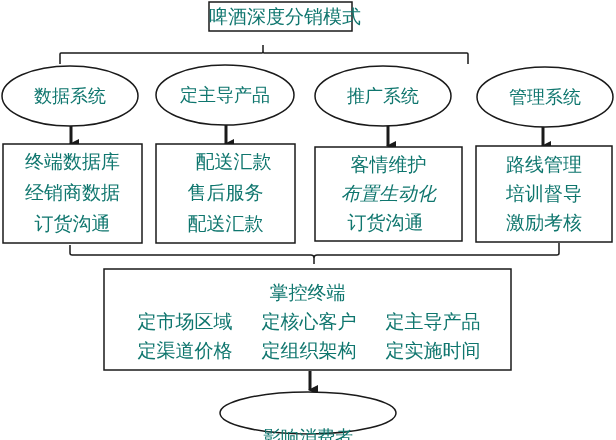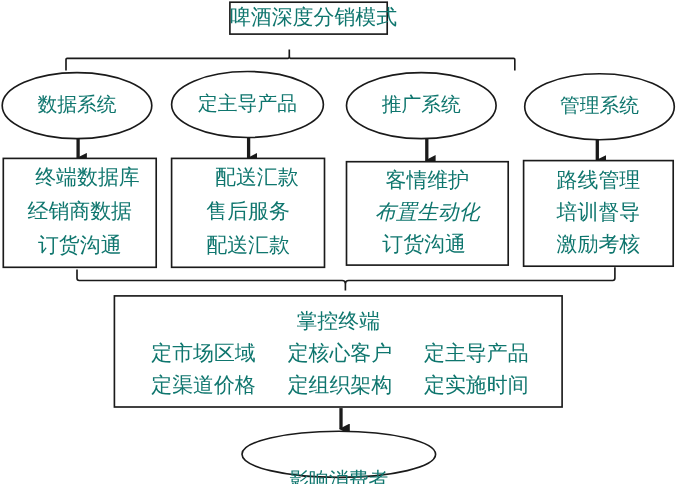--- a/index.html
+++ b/index.html
@@ -51,21 +51,21 @@
   <ellipse cx="308" cy="413" rx="88" ry="21" fill="#fff" stroke="#1a1a1a" stroke-width="1.5"></ellipse>
 </svg>
 
 <div class="lbl title-text" style="left:209px; top:7px; width:143px;">啤酒深度分销模式</div>
 
 <div class="lbl ell-text" style="left:2px; top:87px; width:136px;">数据系统</div>
 <div class="lbl ell-text" style="left:156px; top:86px; width:138px;">定主导产品</div>
 <div class="lbl ell-text" style="left:315px; top:87px; width:136px;">推广系统</div>
 <div class="lbl ell-text" style="left:477px; top:88px; width:136px;">管理系统</div>
 
-<div class="lbl box-text" style="left:3px; top:152px; width:153px;">终端数据库</div>
+<div class="lbl box-text" style="left:3px; top:152px; width:139px;">终端数据库</div>
 <div class="lbl box-text" style="left:3px; top:183px; width:139px;">经销商数据</div>
 <div class="lbl box-text" style="left:3px; top:214px; width:139px;">订货沟通</div>
 
 <div class="lbl box-text" style="left:156px; top:152px; width:155px;">配送汇款</div>
 <div class="lbl box-text" style="left:156px; top:183px; width:139px;">售后服务</div>
 <div class="lbl box-text" style="left:156px; top:214px; width:139px;">配送汇款</div>
 
 <div class="lbl box-text" style="left:315px; top:155px; width:147px;">客情维护</div>
 <div class="lbl box-text" style="left:315px; top:184px; width:147px;font-style:italic;">布置生动化</div>
 <div class="lbl box-text" style="left:315px; top:213px; width:141px;">订货沟通</div>

